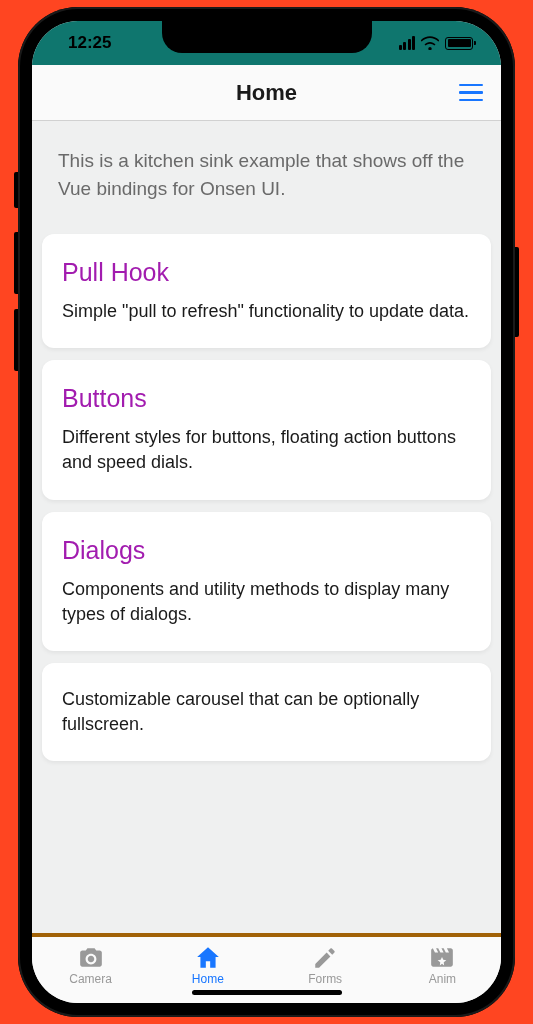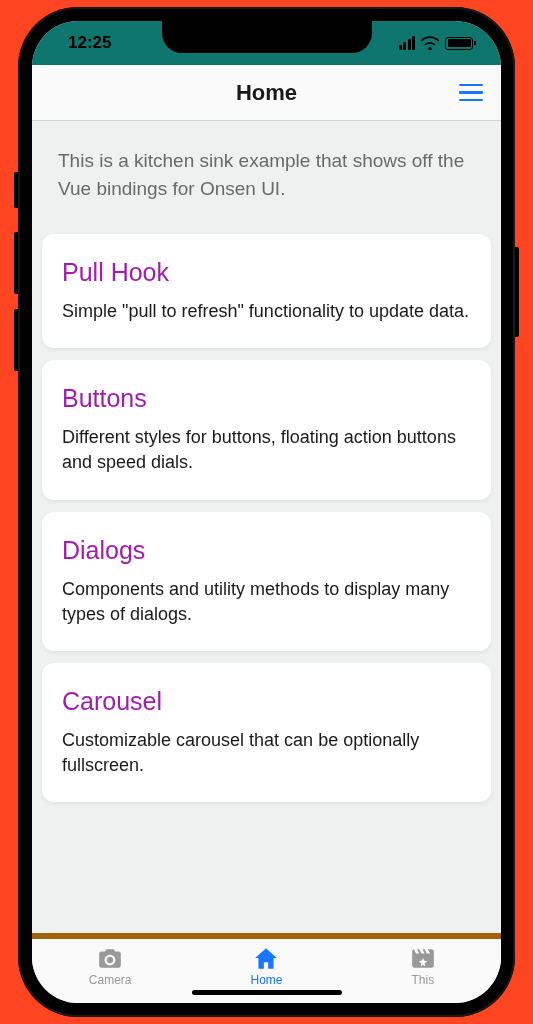--- a/index.html
+++ b/index.html
@@ -215,21 +215,21 @@
       margin-bottom: 12px;
     }
     .card-desc {
       font-size: 18px;
       line-height: 1.4;
       color: #1a1a1a;
     }
     .tabbar {
       height: 70px;
       background: #fafafa;
-      border-top: 6px solid #a16207;
+      border-top: 4px solid #a16207;
       display: flex;
       padding-bottom: 14px;
       padding-top: 4px;
       position: relative;
       justify-content: space-between;
     }
     .tab {
       flex: 1;
       display: flex;
       flex-direction: column;
@@ -320,21 +320,20 @@
         </div>
         <div class="card">
           <div class="card-title">Buttons</div>
           <div class="card-desc">Different styles for buttons, floating action buttons and speed dials.</div>
         </div>
         <div class="card">
           <div class="card-title">Dialogs</div>
           <div class="card-desc">Components and utility methods to display many types of dialogs.</div>
         </div>
         <div class="card">
-          <div class="card-title">Carousel</div>
           <div class="card-desc">Customizable carousel that can be optionally fullscreen.</div>
         </div>
       </div>
     </div>
 
     <div class="tabbar">
       <div class="tab">
         <div class="tab-icon">
           <svg viewBox="0 0 24 24">
               <path fill="currentColor" d="M20 5h-3.2l-1.5-2h-6.6L7.2 5H4c-1.1 0-2 .9-2 2v11c0 1.1.9 2 2 2h16c1.1 0 2-.9 2-2V7c0-1.1-.9-2-2-2zm-8 13c-2.8 0-5-2.2-5-5s2.2-5 5-5 5 2.2 5 5-2.2 5-5 5zm0-8c-1.7 0-3 1.3-3 3s1.3 3 3 3 3-1.3 3-3-1.3-3-3-3z"></path>
@@ -346,22 +345,30 @@
         <div class="tab-icon">
           <svg viewBox="0 0 24 24">
               <path fill="currentColor" d="M12 2L2 11h3v10h5v-6h4v6h5V11h3L12 2z"></path>
             </svg>
         </div>
         <div class="tab-label">Home</div>
       </div>
       <div class="tab">
         <div class="tab-icon">
           <svg viewBox="0 0 24 24">
+              <path fill="currentColor" d="M3 17.5V21h3.5L17 10.5 13.5 7 3 17.5zM20.7 7c.4-.4.4-1 0-1.4l-2.3-2.3c-.4-.4-1-.4-1.4 0L15 5.3 18.7 9 20.7 7z"></path>
+            </svg>
+        </div>
+        <div class="tab-label">Forms</div>
+      </div>
+      <div class="tab">
+        <div class="tab-icon">
+          <svg viewBox="0 0 24 24">
               <path fill="currentColor" d="M3.5 3l2 4h3l-2-4h2l2 4h3l-2-4h2l2 4h3l-2-4H20c1.1 0 2 .9 2 2v13c0 1.1-.9 2-2 2H4c-1.1 0-2-.9-2-2V5c0-1.1.9-2 2-2h-.5zM12 11l-1.2 2.5L8 14l2.4 1.9L10 19l2-1.6 2 1.6-.4-3.1L16 14l-2.8-.5L12 11z"></path>
             </svg>
         </div>
-        <div class="tab-label">This</div>
+        <div class="tab-label">Anim</div>
       </div>
     </div>
 
     <div class="home-indicator"></div>
   </div>
 </div>
 
 </body></html>

